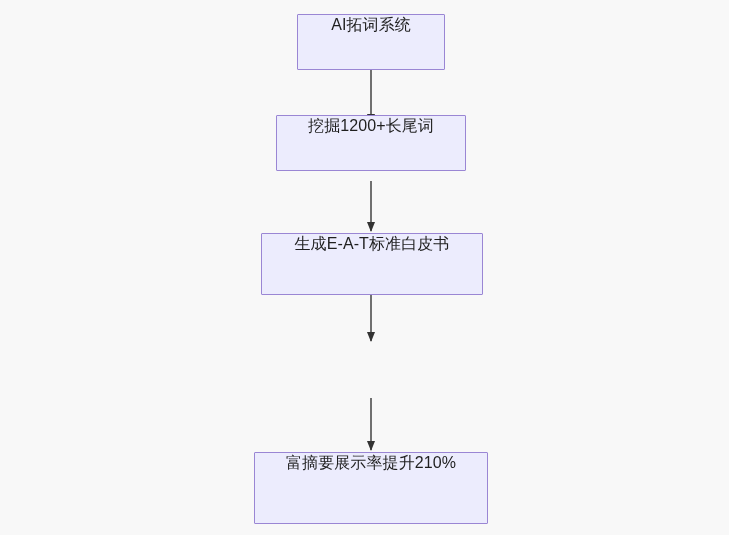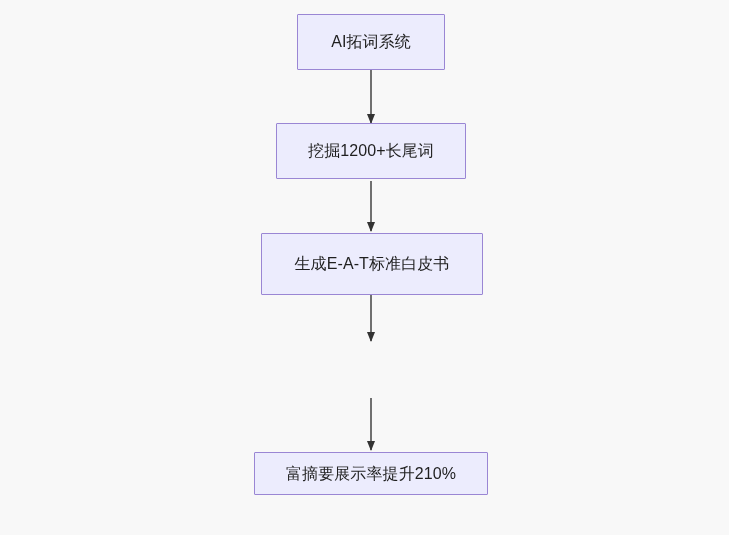--- a/index.html
+++ b/index.html
@@ -26,38 +26,37 @@
     height: 535px;
     pointer-events: none;
   }
   .node {
     position: absolute;
     box-sizing: border-box;
     background: #ececfd;
     border: 1.5px solid #9a86d4;
     border-radius: 1px;
     display: flex;
-    align-items: center;
     justify-content: center;
     color: #1f1f1f;
     font-size: 16px;
     line-height: 1.2;
     letter-spacing: 0.1px;
     white-space: nowrap;
   }
   .node-label {
     display: block;
     text-align: center;
   }
   
   .node-1 { left: 297px; top: 14px;  width: 148px; height: 56px; }
-  .node-2 { left: 276px; top: 123px; width: 190px; height: 56px; }
+  .node-2 { left: 276px; top: 115px; width: 190px; height: 56px; }
   .node-3 { left: 261px; top: 233px; width: 222px; height: 62px; }
   .node-4 { left: 264px; top: 343px; width: 214px; height: 55px; }
-  .node-5 { left: 254px; top: 452px; width: 234px; height: 43px; }
+  .node-5 { left: 254px; top: 452px; width: 234px; height: 72px; }
 </style>
 </head>
 <body>
 
 <div id="flowchart">
 
   <svg class="edge-layer" width="729" height="535" viewBox="0 0 729 535" xmlns="http://www.w3.org/2000/svg">
     <defs>
       <marker id="arrowhead" markerWidth="10" markerHeight="8" refX="9" refY="4" orient="auto" markerUnits="userSpaceOnUse">
         <path d="M0,0 L10,4 L0,8 z" fill="#333333"></path>

